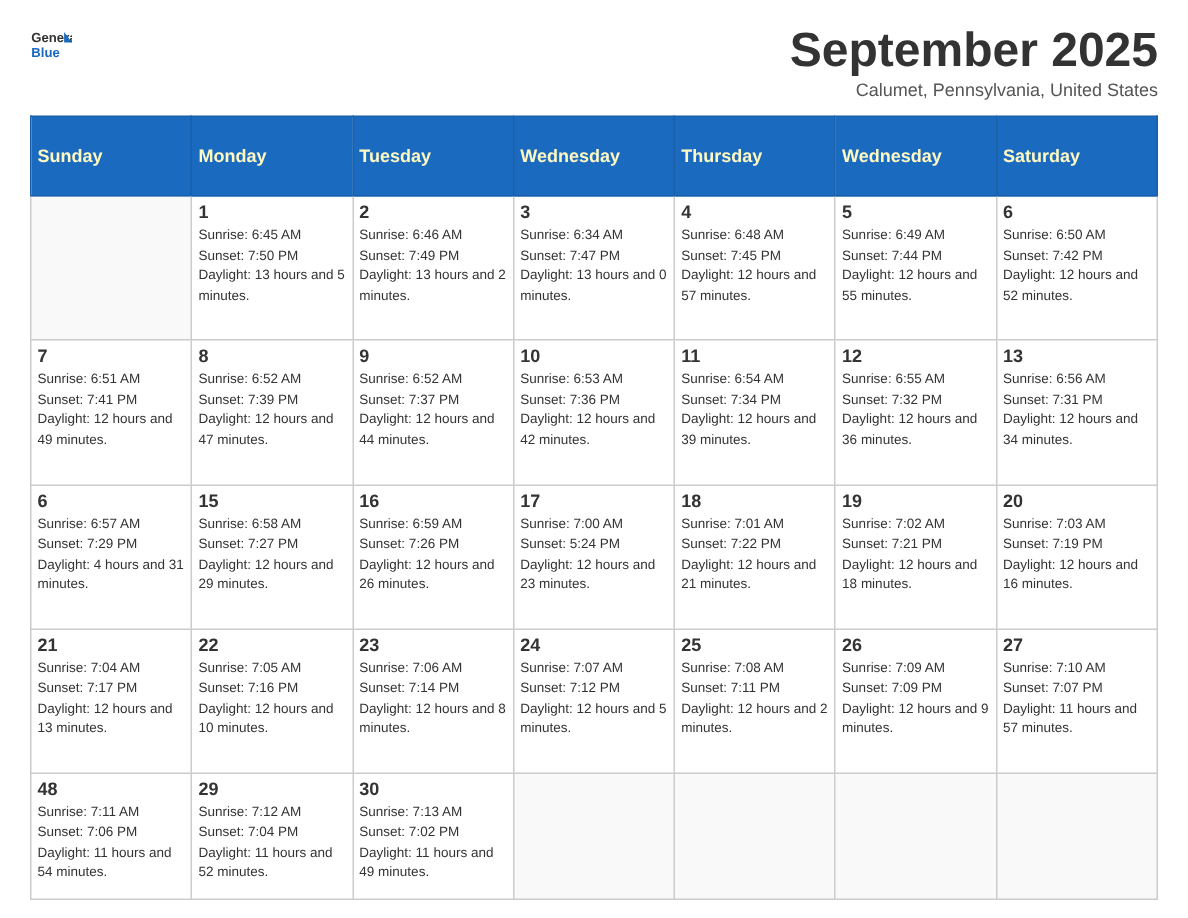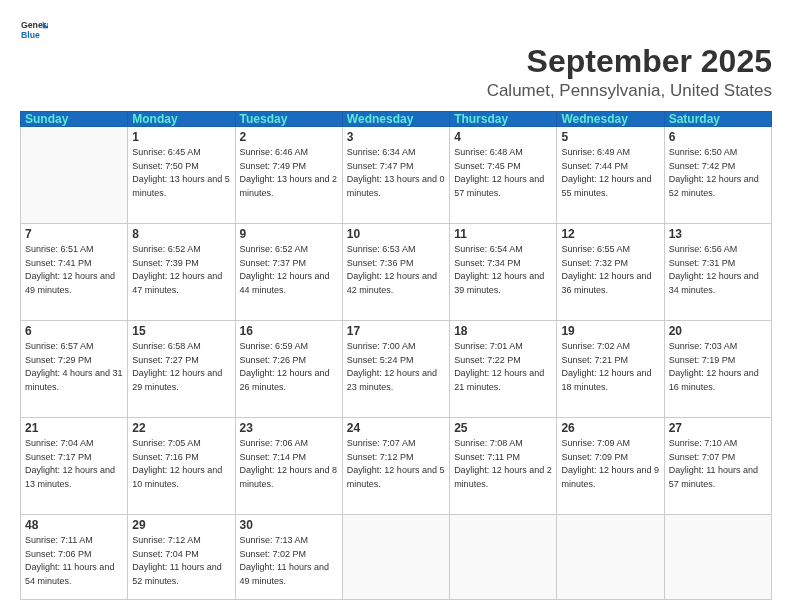--- a/index.html
+++ b/index.html
@@ -33,40 +33,39 @@
       height: 28px;
     }
     .title-block {
       text-align: right;
     }
     .month-title {
       font-size: 32px;
       font-weight: bold;
       color: #333;
       line-height: 1.1;
-      margin-top: 28px;
     }
     .subtitle {
-      font-size: 17px;
+      font-size: 12px;
       color: #555;
       margin-top: 2px;
     }
     .calendar {
       flex: 1;
       border: 1px solid #ccc;
       border-collapse: collapse;
       width: 100%;
       table-layout: fixed;
     }
     .calendar thead tr th {
       background: #1a6abf;
-      color: #5eead4;
+      color: #fef9c3;
       font-size: 12px;
       font-weight: bold;
-      padding: 0 4px;
+      padding: 19px 4px;
       border: 1px solid #1a5fa8;
       text-align: left;
     }
     .calendar tbody tr td {
       border: 1px solid #ccc;
       vertical-align: top;
       padding: 3px 4px;
       font-size: 9.5px;
       color: #333;
       height: 88px;

